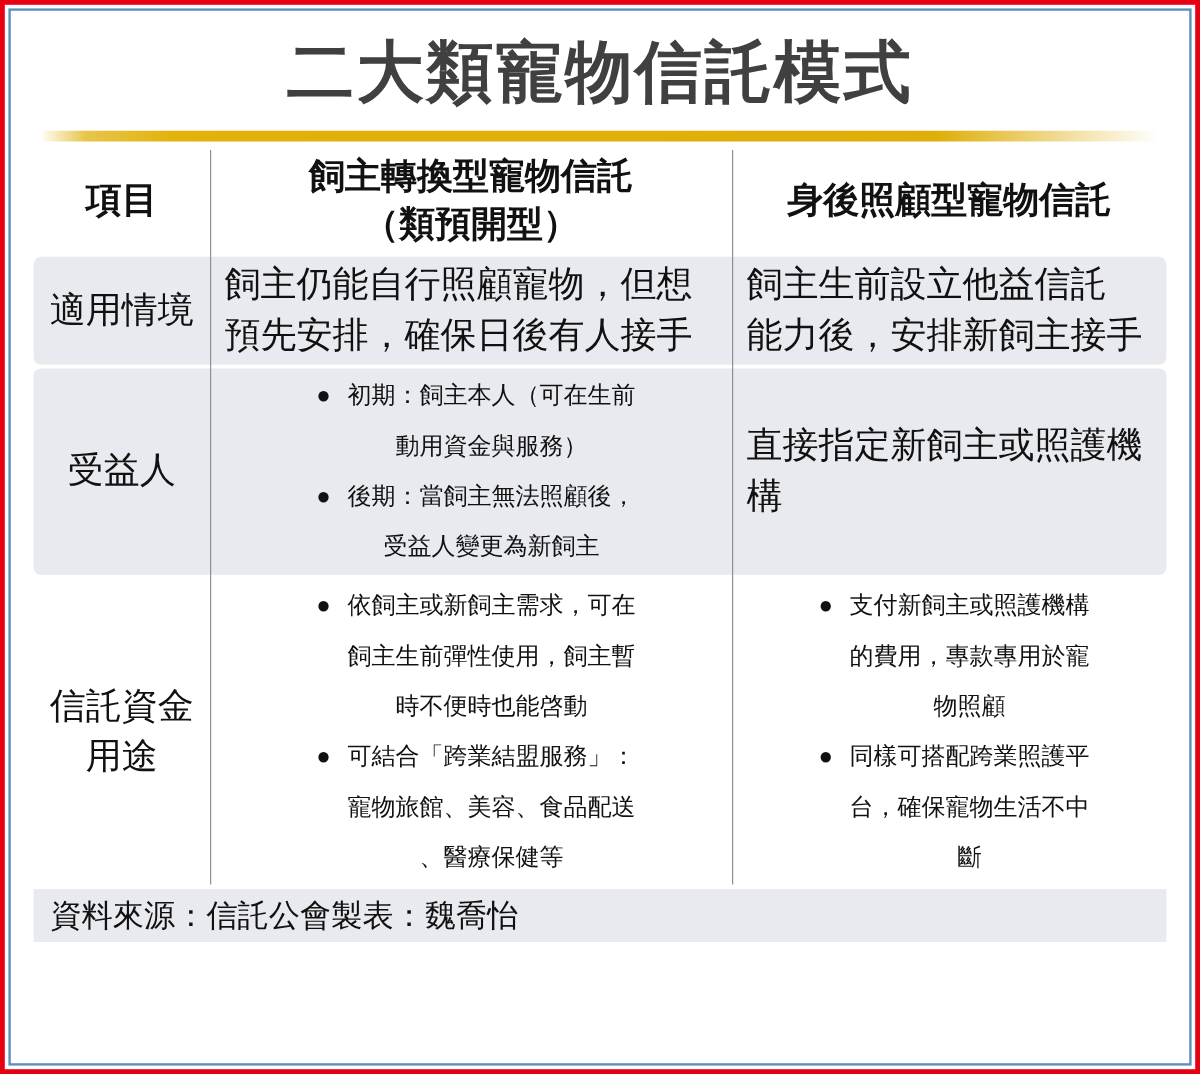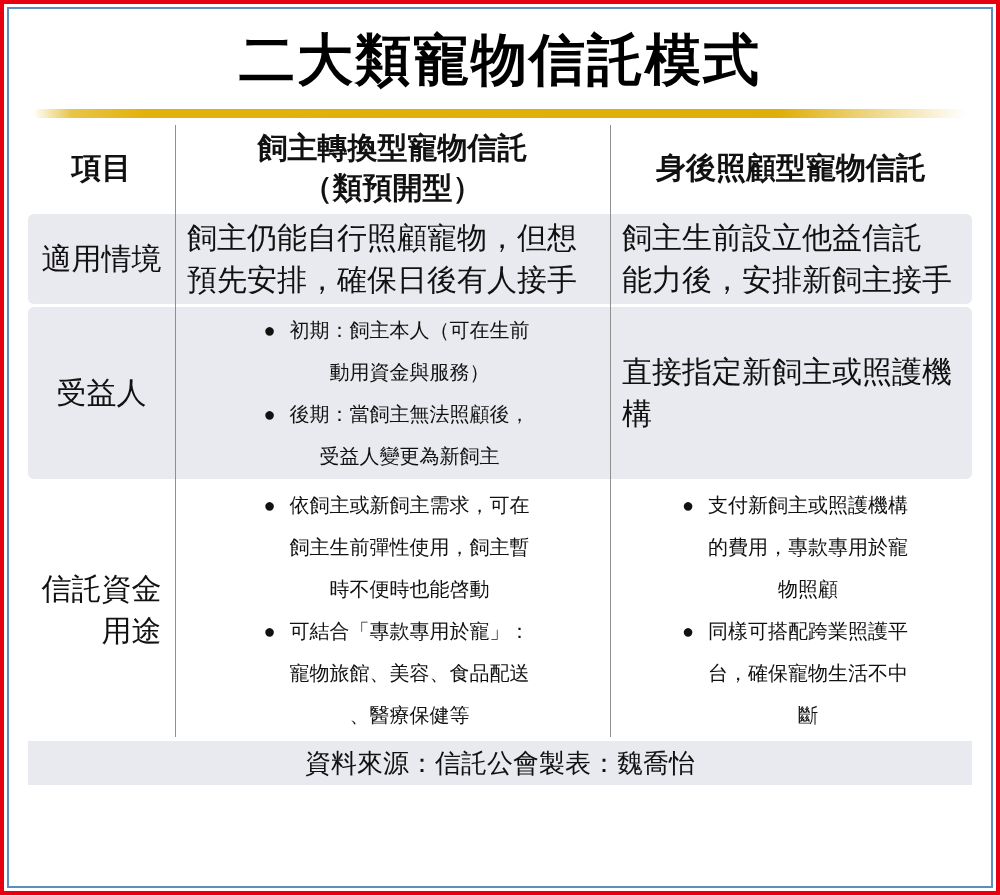--- a/index.html
+++ b/index.html
@@ -24,21 +24,21 @@
     padding: 0 19px;
     overflow: hidden;
   }
   .title {
     margin: 16px 0 0 0;
     height: 70px;
     line-height: 70px;
     text-align: center;
     font-size: 56px;
     font-weight: bold;
-    color: #000000;
+    color: #404040;
     letter-spacing: 2px;
     white-space: nowrap;
   }
   .gold-rule {
     margin: 14px 6px 0 6px;
     height: 9px;
     border-radius: 5px;
     background: linear-gradient(90deg,
       rgba(253,246,220,0.15) 0%, #e8c54a 4%, #e2b10a 12%,
       #dfae08 80%, #f2dfa0 92%, rgba(255,255,255,0) 100%);
@@ -77,21 +77,21 @@
     white-space: pre-line;
   }
   .cell.head {
     justify-content: center;
     text-align: center;
     font-weight: bold;
     line-height: 40px;
   }
   .cell.label {
     justify-content: center;
-    text-align: right;
+    text-align: center;
     font-family: Liberation Serif, serif;
   }
   .cell.text {
     padding-left: 12px;
     padding-right: 4px;
     text-align: left;
     font-family: Liberation Serif, serif;
   }
   ul.cell {
     list-style: none;
@@ -117,21 +117,21 @@
     white-space: pre-line;
     font-size: 20px;
     line-height: 42px;
     text-align: center;
   }
   .footer {
     margin-top: 4px;
     height: 44px;
     background: #e9eaef;
     display: flex;
-    justify-content: center;
+    justify-content: flex-start;
     align-items: center;
     padding: 0 14px;
     font-size: 26px;
   }
 </style>
 </head>
 <body>
 
 <div class="frame">
   <div class="panel">
@@ -167,21 +167,21 @@
 受益人變更為新飼主</span></li></ul>
         <div class="cell text">直接指定新飼主或照護機
 構</div>
       </div>
 
       <div class="row row-4">
         <div class="cell label">信託資金
 用途</div>
         <ul class="cell"><li><span class="bullet">●</span><span class="bullet-text">依飼主或新飼主需求，可在
 飼主生前彈性使用，飼主暫
-時不便時也能啓動</span></li><li><span class="bullet">●</span><span class="bullet-text">可結合「專款專用於寵」：
+時不便時也能啓動</span></li><li><span class="bullet">●</span><span class="bullet-text">可結合「跨業結盟服務」：
 寵物旅館、美容、食品配送
 、醫療保健等</span></li></ul>
         <ul class="cell"><li><span class="bullet">●</span><span class="bullet-text">支付新飼主或照護機構
 的費用，專款專用於寵
 物照顧</span></li><li><span class="bullet">●</span><span class="bullet-text">同樣可搭配跨業照護平
 台，確保寵物生活不中
 斷</span></li></ul>
       </div>
     </div>
 

